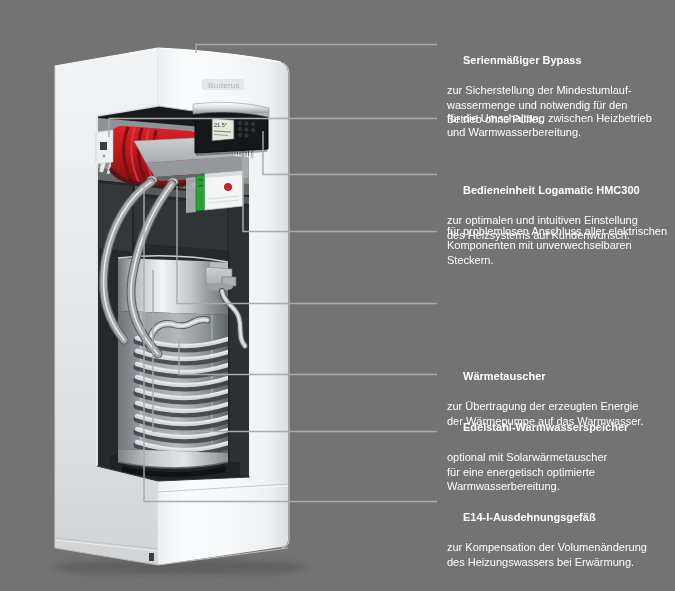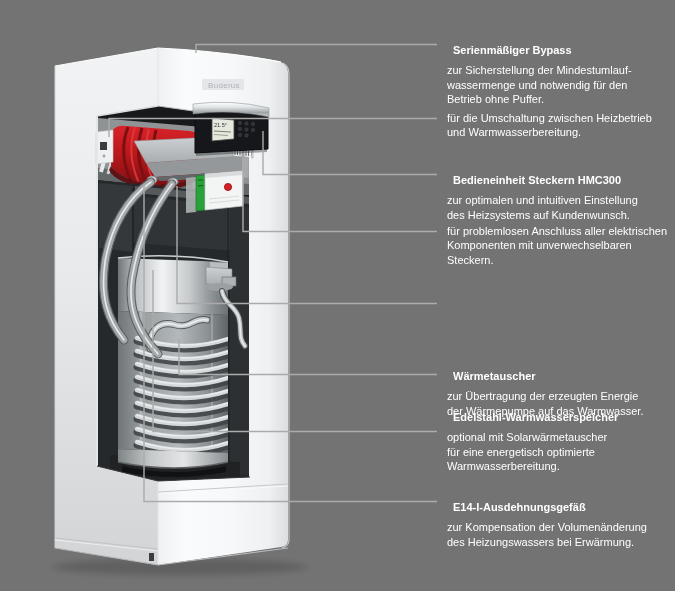--- a/index.html
+++ b/index.html
@@ -8,21 +8,21 @@
     background:#737373;
     font-family:"Liberation Sans", sans-serif;
     position:relative;overflow:hidden;
   }
   #stage{position:absolute;left:0;top:0;width:675px;height:591px;}
   #art{position:absolute;left:0;top:0;}
   .callout{
     position:absolute;left:447px;width:228px;
     color:#ffffff;font-size:11px;line-height:14.3px;
   }
-  .callout .t{font-weight:bold;margin:6px;}
+  .callout .t{font-weight:bold;margin:16px;}
   .callout .b{margin:0;white-space:pre-line;font-weight:normal;}
 </style>
 </head>
 <body>
 
 <div id="stage">
 
 <svg id="art" width="675" height="591" viewBox="0 0 675 591">
   <defs>
     <linearGradient id="gFront" x1="0" y1="0" x2="1" y2="0">
@@ -281,32 +281,32 @@
     <p class="t">Serienmäßiger Bypass</p>
     <p class="b">zur Sicherstellung der Mindestumlauf-
 wassermenge und notwendig für den
 Betrieb ohne Puffer.</p>
   </div>
   <div class="callout" style="top:111px">
     <p class="b">für die Umschaltung zwischen Heizbetrieb
 und Warmwasserbereitung.</p>
   </div>
   <div class="callout" style="top:167px">
-    <p class="t">Bedieneinheit Steckern HMC300</p>
+    <p class="t">Bedieneinheit Logamatic HMC300</p>
     <p class="b">zur optimalen und intuitiven Einstellung
 des Heizsystems auf Kundenwunsch.</p>
   </div>
   <div class="callout" style="top:224px">
     <p class="b">für problemlosen Anschluss aller elektrischen
 Komponenten mit unverwechselbaren
 Steckern.</p>
   </div>
   <div class="callout" style="top:296px">
   </div>
-  <div class="callout" style="top:363px">
+  <div class="callout" style="top:353px">
     <p class="t">Wärmetauscher</p>
     <p class="b">zur Übertragung der erzeugten Energie
 der Wärmepumpe auf das Warmwasser.</p>
   </div>
   <div class="callout" style="top:404px">
     <p class="t">Edelstahl-Warmwasserspeicher</p>
     <p class="b">optional mit Solarwärmetauscher
 für eine energetisch optimierte
 Warmwasserbereitung.</p>
   </div>

